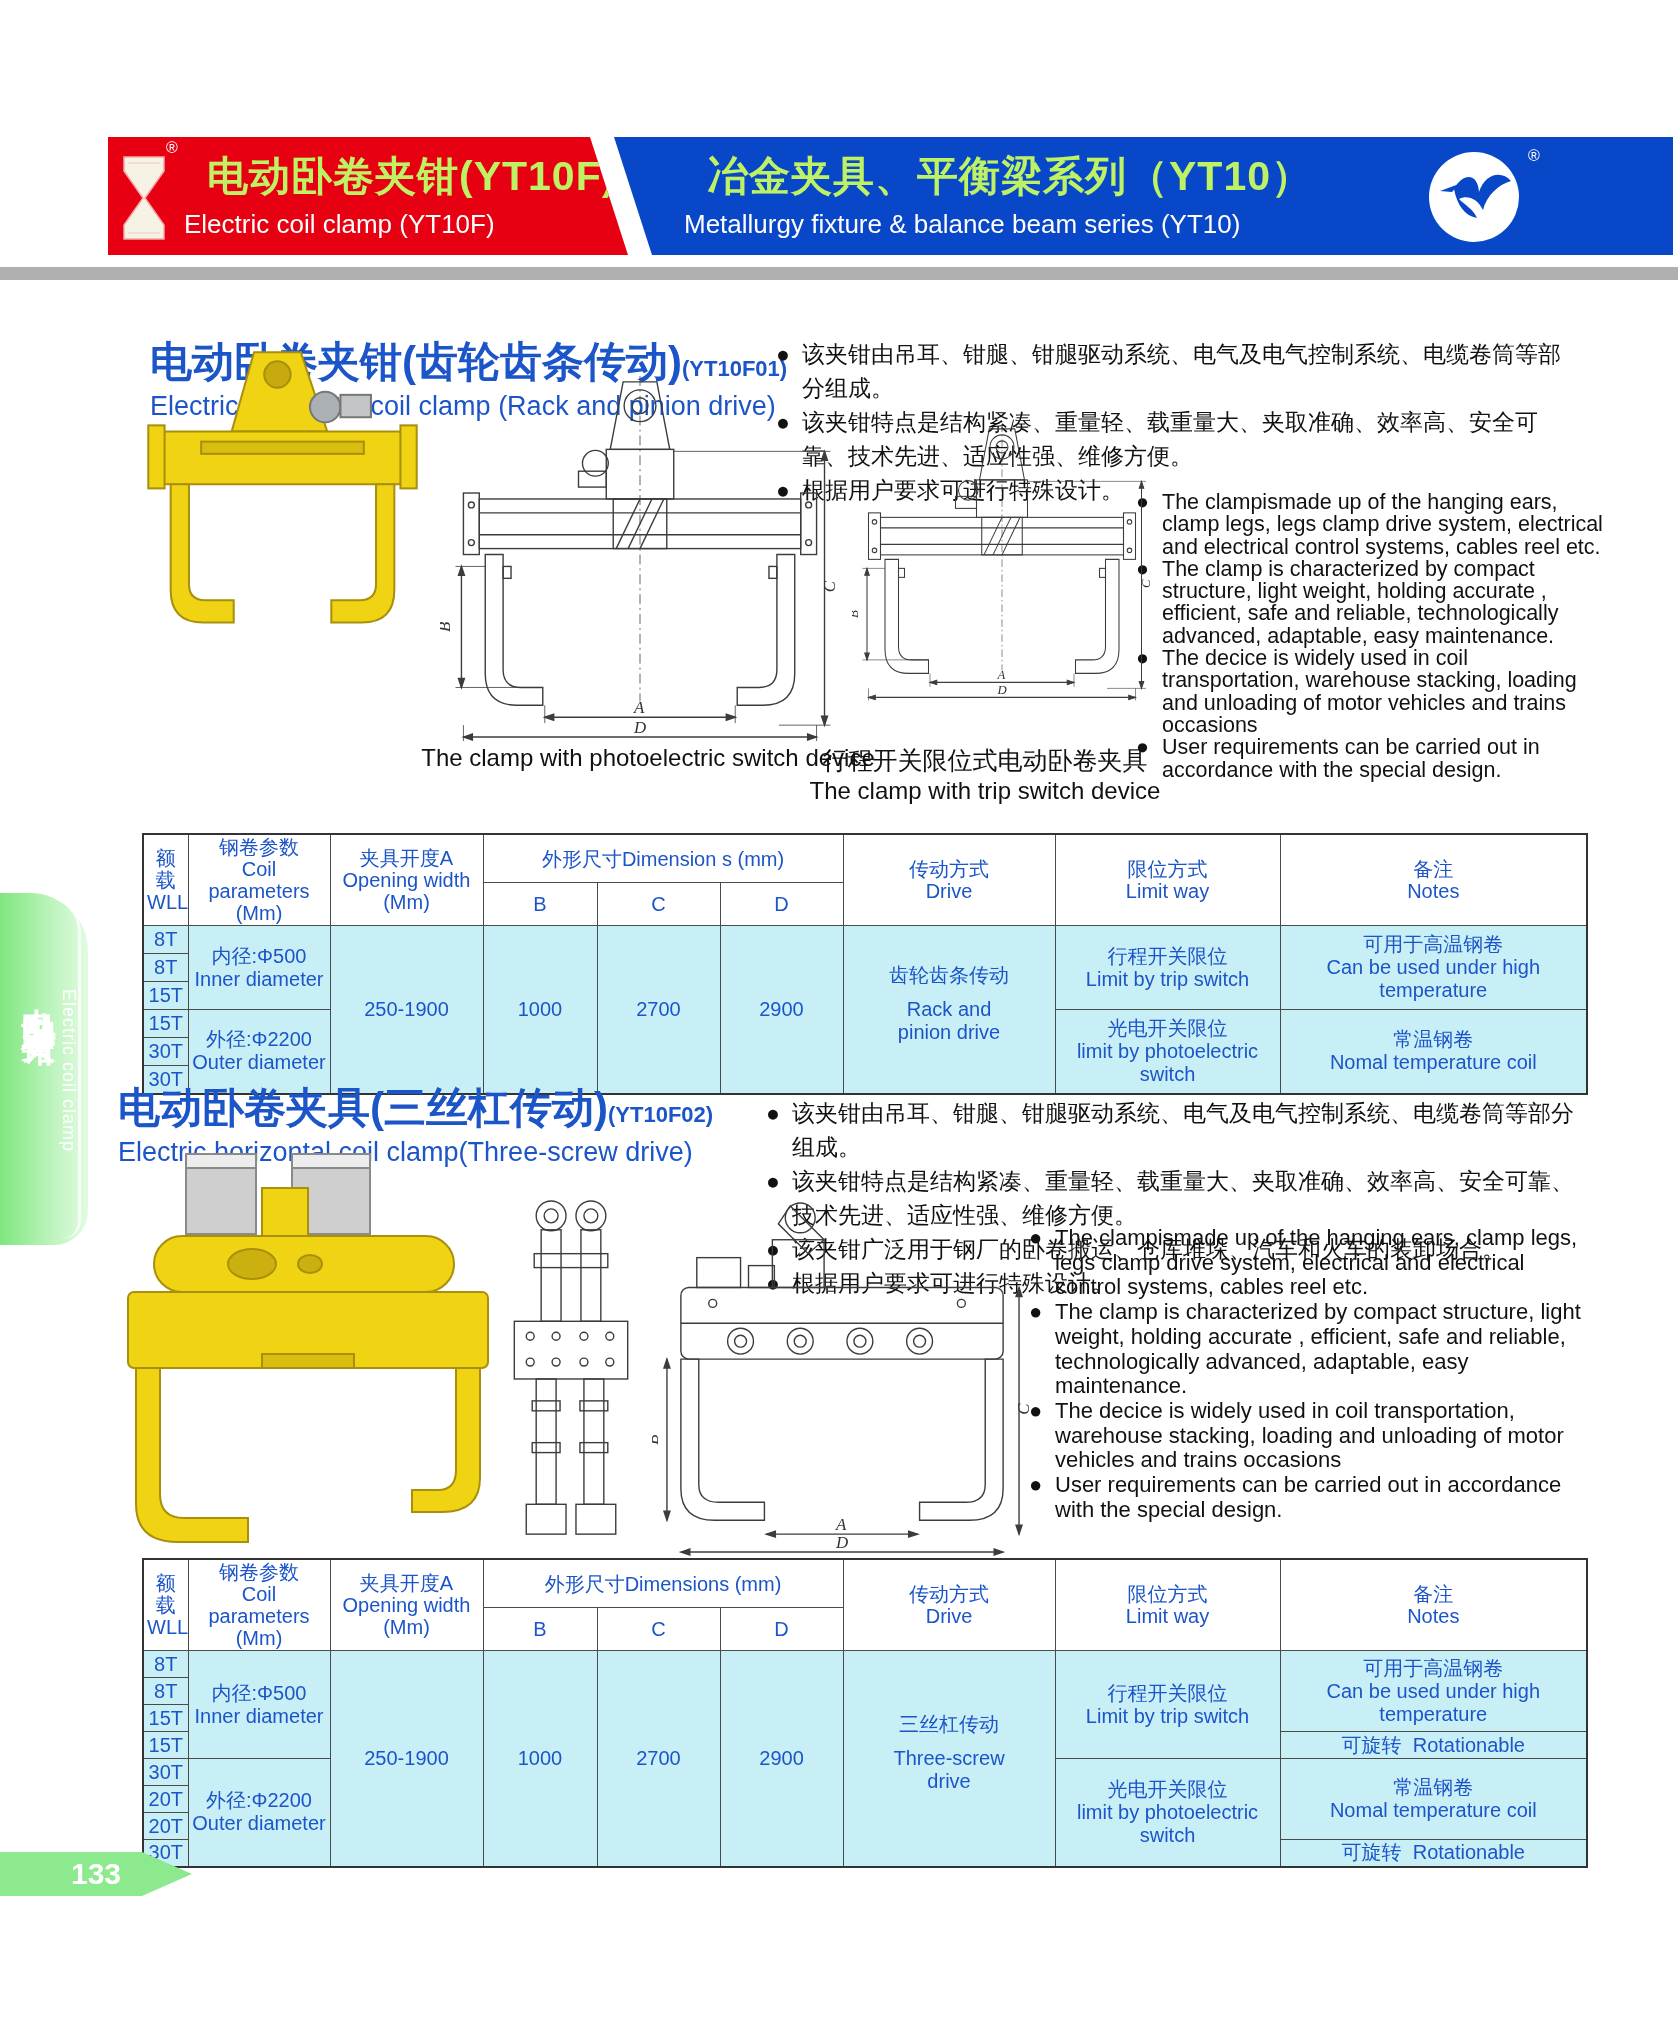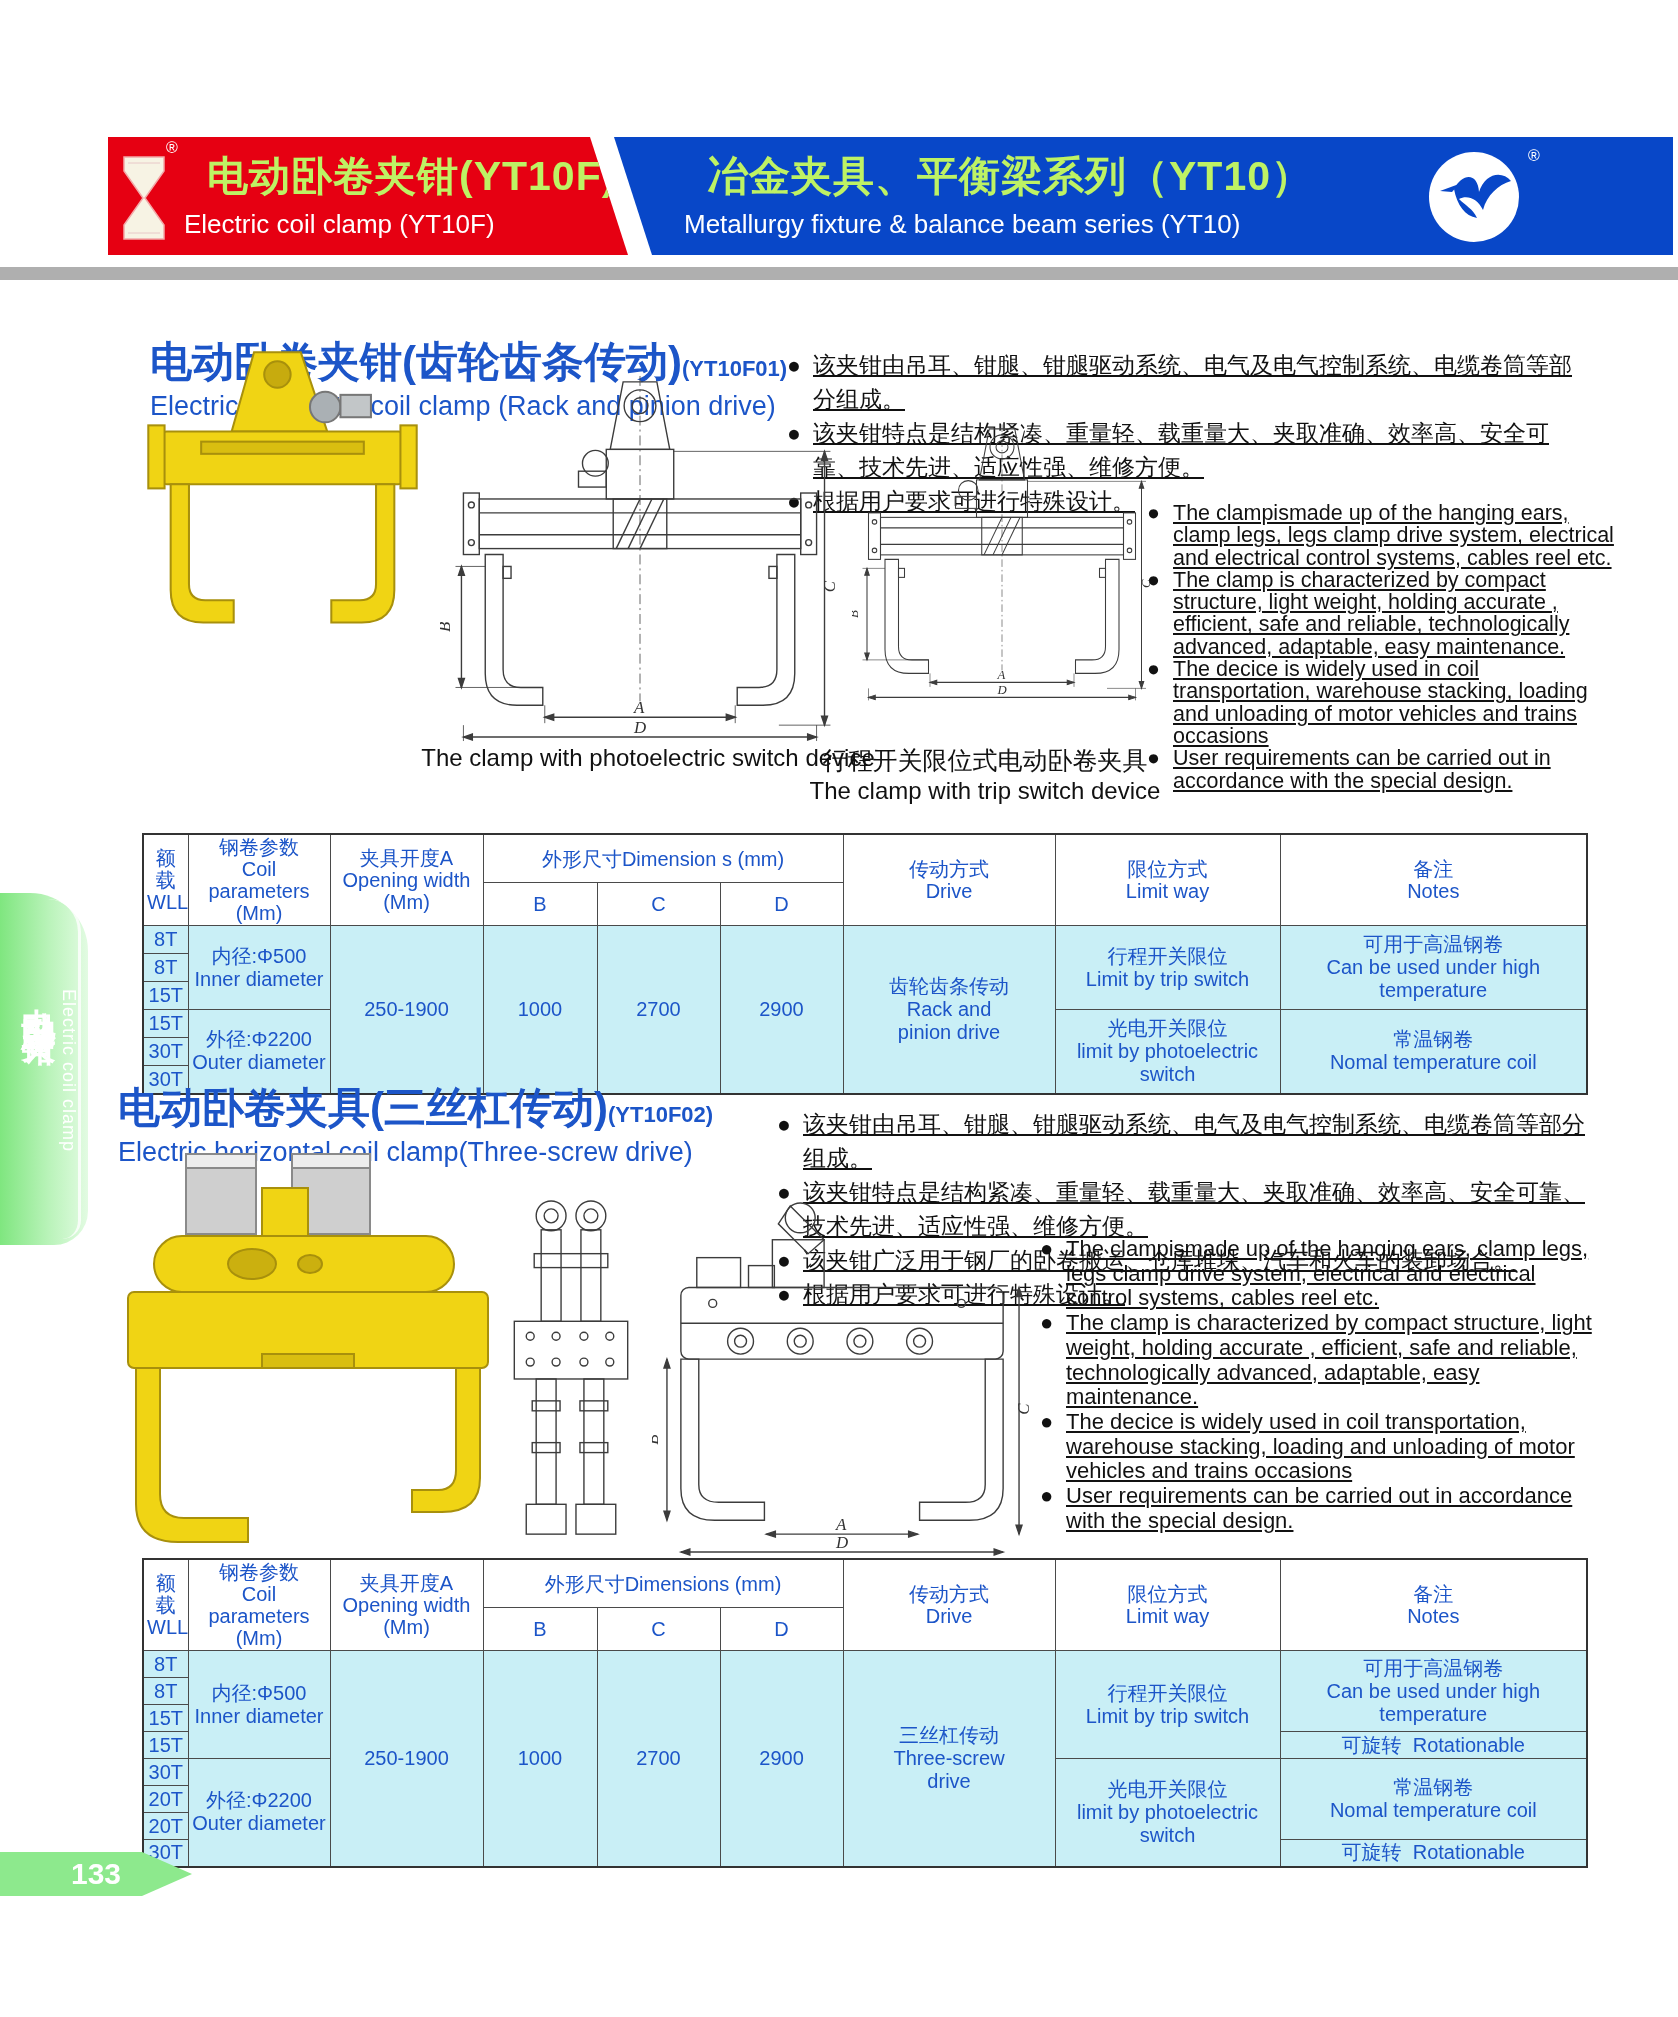--- a/index.html
+++ b/index.html
@@ -24,21 +24,21 @@
 
   
   .sec-title{position:absolute;color:#1C55C8;}
   .sec-title .zh{font-size:42px;font-weight:bold;white-space:nowrap;}
   .sec-title .zh .code{font-size:22px;font-weight:bold;}
   .sec-title .en{font-size:27px;margin-top:1px;white-space:nowrap;}
   #sec1-title{left:150px;top:334px;}
   #sec2-title{left:118px;top:1080px;}
 
   
-  ul.bullets{list-style:none;margin:15px;padding:0;position:absolute;text-decoration:underline;}
+  ul.bullets{list-style:none;margin:4px;padding:0;position:absolute;}
   ul.bullets li{position:relative;padding-left:26px;}
   ul.bullets li::before{content:"●";position:absolute;left:0;top:0;}
   #sec1-bullets-zh{left:772px;top:333px;width:800px;font-size:23px;line-height:34px;}
   #sec2-bullets-zh{left:762px;top:1092px;width:810px;font-size:23px;line-height:34px;}
   #sec1-bullets-en{left:1132px;top:487px;width:474px;font-size:21.5px;line-height:22.3px;}
   #sec2-bullets-en{left:1025px;top:1222px;width:556px;font-size:22px;line-height:24.7px;}
 
   
   .fig{position:absolute;}
   .fig-caption{position:absolute;text-align:center;}
@@ -51,21 +51,21 @@
   .spec-table-wrap{position:absolute;left:118px;width:1444px;padding-left:24px;}
   #table1-wrap{top:833px;}
   #table2-wrap{top:1558px;}
   table.spec{border-collapse:collapse;table-layout:fixed;width:1444px;
     border:2.5px solid #333;}
   table.spec td{border:1.6px solid #4a4a4a;color:#1C55C8;text-align:center;
     vertical-align:middle;font-size:20px;line-height:23px;padding:1px 3px;overflow:hidden;}
   table.spec thead td{background:#ffffff;font-size:20px;line-height:22px;}
   table.spec tbody td{background:#C9EFF6;}
   table.spec .line{display:block;}
-  table.spec .narrow{display:block;max-width:125px;margin:0 auto;}
+  table.spec .narrow{display:block;max-width:125px;margin:11px auto;}
   #table1-wrap thead tr.r1{height:32px;} #table1-wrap thead tr.r2{height:28px;}
   #table1-wrap tbody tr{height:28px;}
   #table2-wrap thead tr.r1{height:32px;} #table2-wrap thead tr.r2{height:28px;}
   #table2-wrap tbody tr{height:27px;}
 
   
   #side-tab{position:absolute;left:0;top:893px;width:88px;height:352px;
     background:linear-gradient(90deg,#7FE67F 0%,#B9F3B9 55%,#E2FBE2 100%);
     border-radius:0 58px 34px 0;}
   #side-tab .inner-line{position:absolute;right:7px;top:6px;bottom:6px;width:30px;

